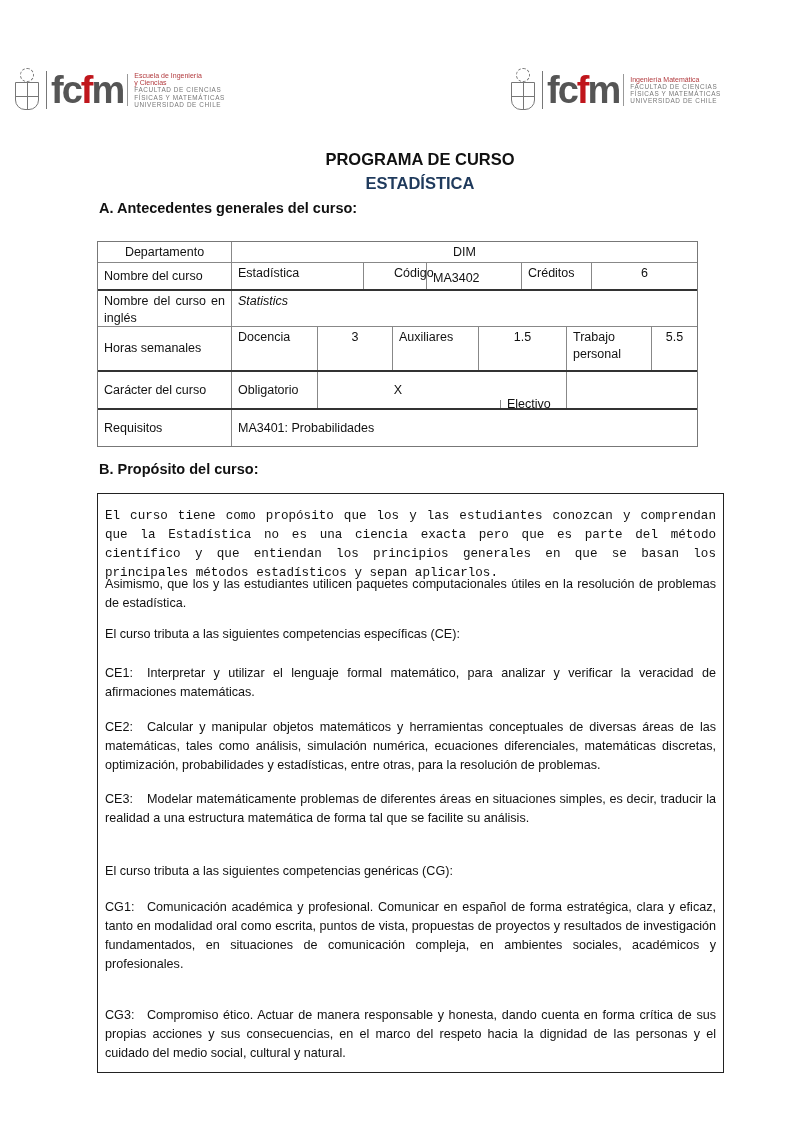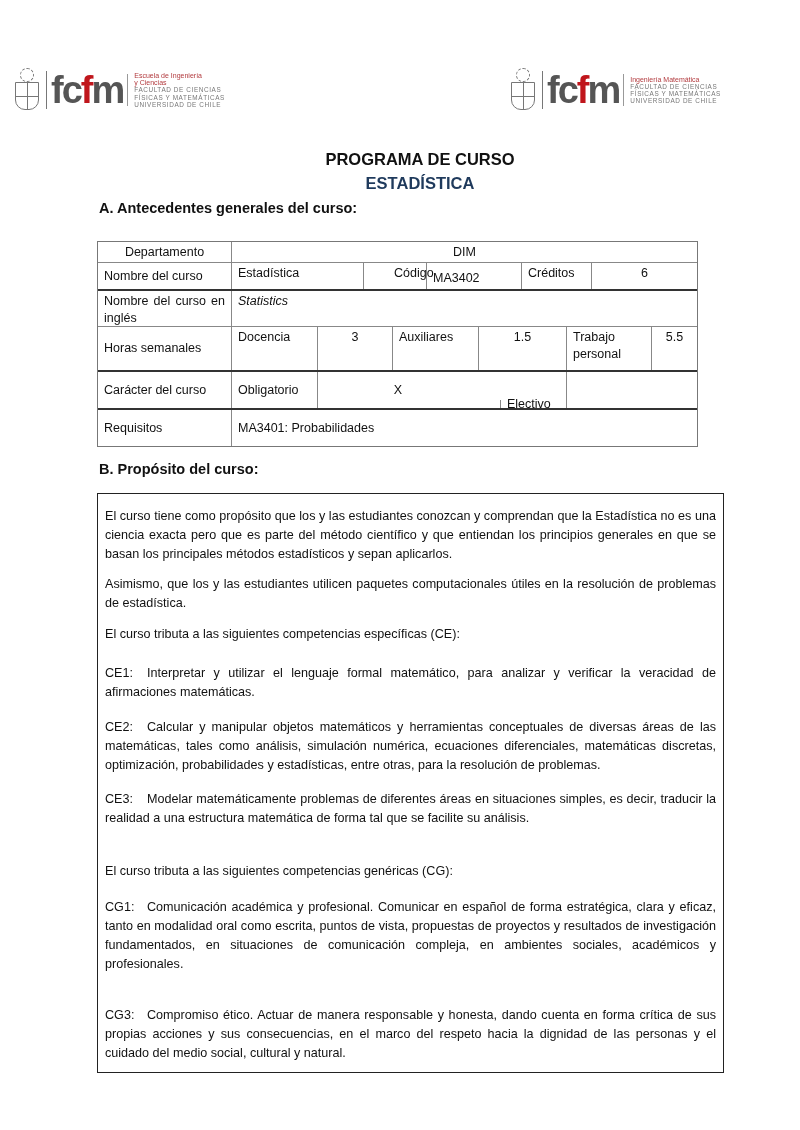--- a/index.html
+++ b/index.html
@@ -126,21 +126,21 @@
 
   <div class="row" style="top:168px;height:36px;">
     <div class="cell first vmid" style="left:0;width:133px;">Requisitos</div>
     <div class="cell vmid" style="left:133px;right:12px;">MA3401: Probabilidades</div>
   </div>
 </div>
 
 <div class="section-head sec-b">B. Propósito del curso:</div>
 
 <div class="purpose-box">
-  <div class="para" style="top:13px;">El curso tiene como propósito que los y las estudiantes conozcan y comprendan que la Estadística no es una ciencia exacta pero que es parte del método científico y que entiendan los principios generales en que se basan los principales métodos estadísticos y sepan aplicarlos.</div>
+  <div class="para" style="top:13px;font-family:Liberation Mono, monospace;">El curso tiene como propósito que los y las estudiantes conozcan y comprendan que la Estadística no es una ciencia exacta pero que es parte del método científico y que entiendan los principios generales en que se basan los principales métodos estadísticos y sepan aplicarlos.</div>
   <div class="para" style="top:81px;">Asimismo, que los y las estudiantes utilicen paquetes computacionales útiles en la resolución de problemas de estadística.</div>
   <div class="para" style="top:131px;">El curso tributa a las siguientes competencias específicas (CE):</div>
 
   <div class="para" style="top:170px;">
     <span class="code">CE1:</span><span>Interpretar y utilizar el lenguaje formal matemático, para analizar y verificar la veracidad de afirmaciones matemáticas.</span>
   </div>
   <div class="para" style="top:224px;">
     <span class="code">CE2:</span><span>Calcular y manipular objetos matemáticos y herramientas conceptuales de diversas áreas de las matemáticas, tales como análisis, simulación numérica, ecuaciones diferenciales, matemáticas discretas, optimización, probabilidades y estadísticas, entre otras, para la resolución de problemas.</span>
   </div>
   <div class="para" style="top:296px;">

